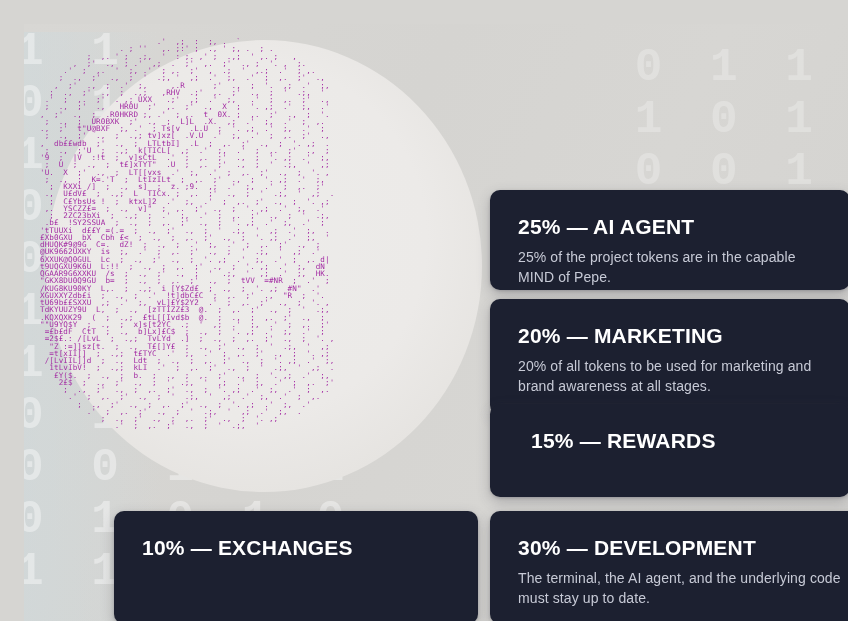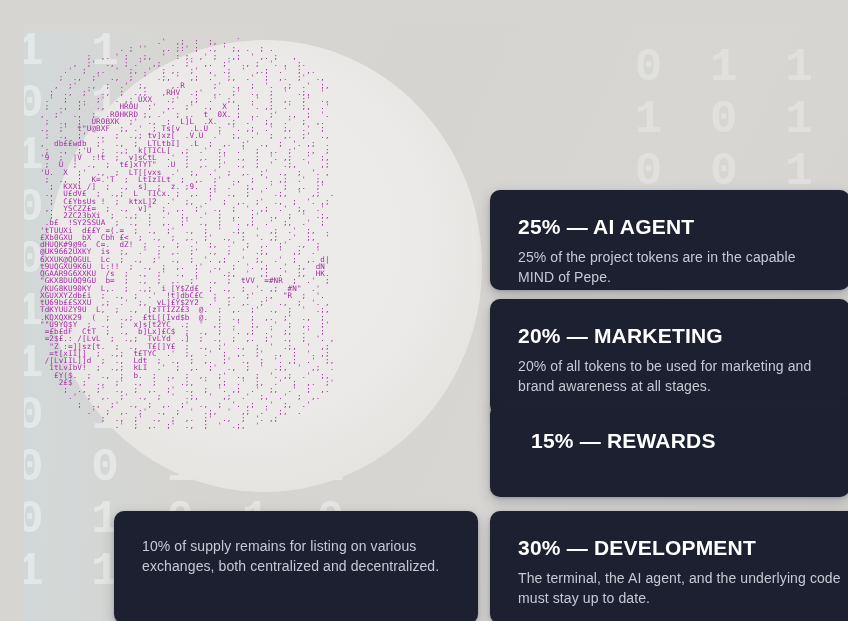--- a/index.html
+++ b/index.html
@@ -210,21 +210,21 @@
   <div class="card" id="card-marketing">
     <div class="card-title">20% — MARKETING</div>
     <div class="card-desc">20% of all tokens to be used for marketing and brand awareness at all stages.</div>
   </div>
 
   <div class="card" id="card-rewards">
     <div class="card-title">15% — REWARDS</div>
   </div>
 
   <div class="card" id="card-exchanges">
-    <div class="card-desc">10% of supply remains for listing on various exchanges, both centralized and decentralized.</div>
+    <div class="card-title">10% — EXCHANGES</div>
   </div>
 
   <div class="card" id="card-development">
     <div class="card-title">30% — DEVELOPMENT</div>
     <div class="card-desc">The terminal, the AI agent, and the underlying code must stay up to date.</div>
   </div>
 
 </div>
 
 </body></html>

